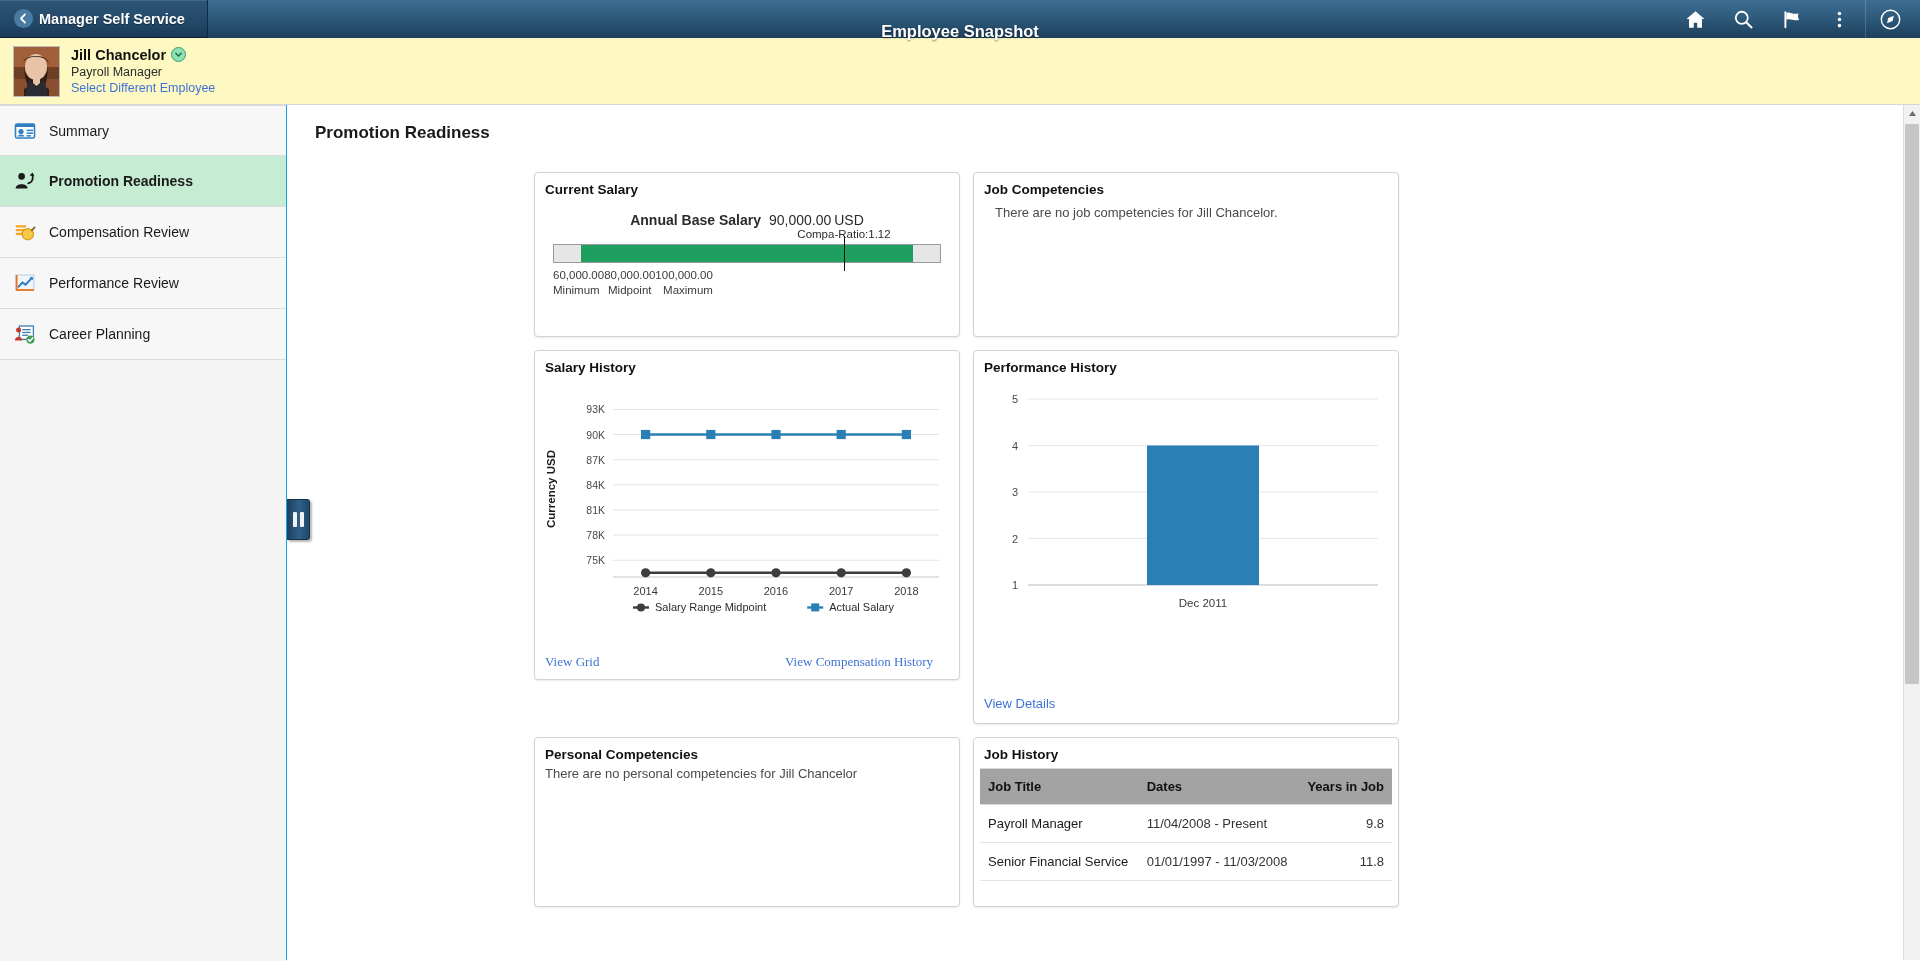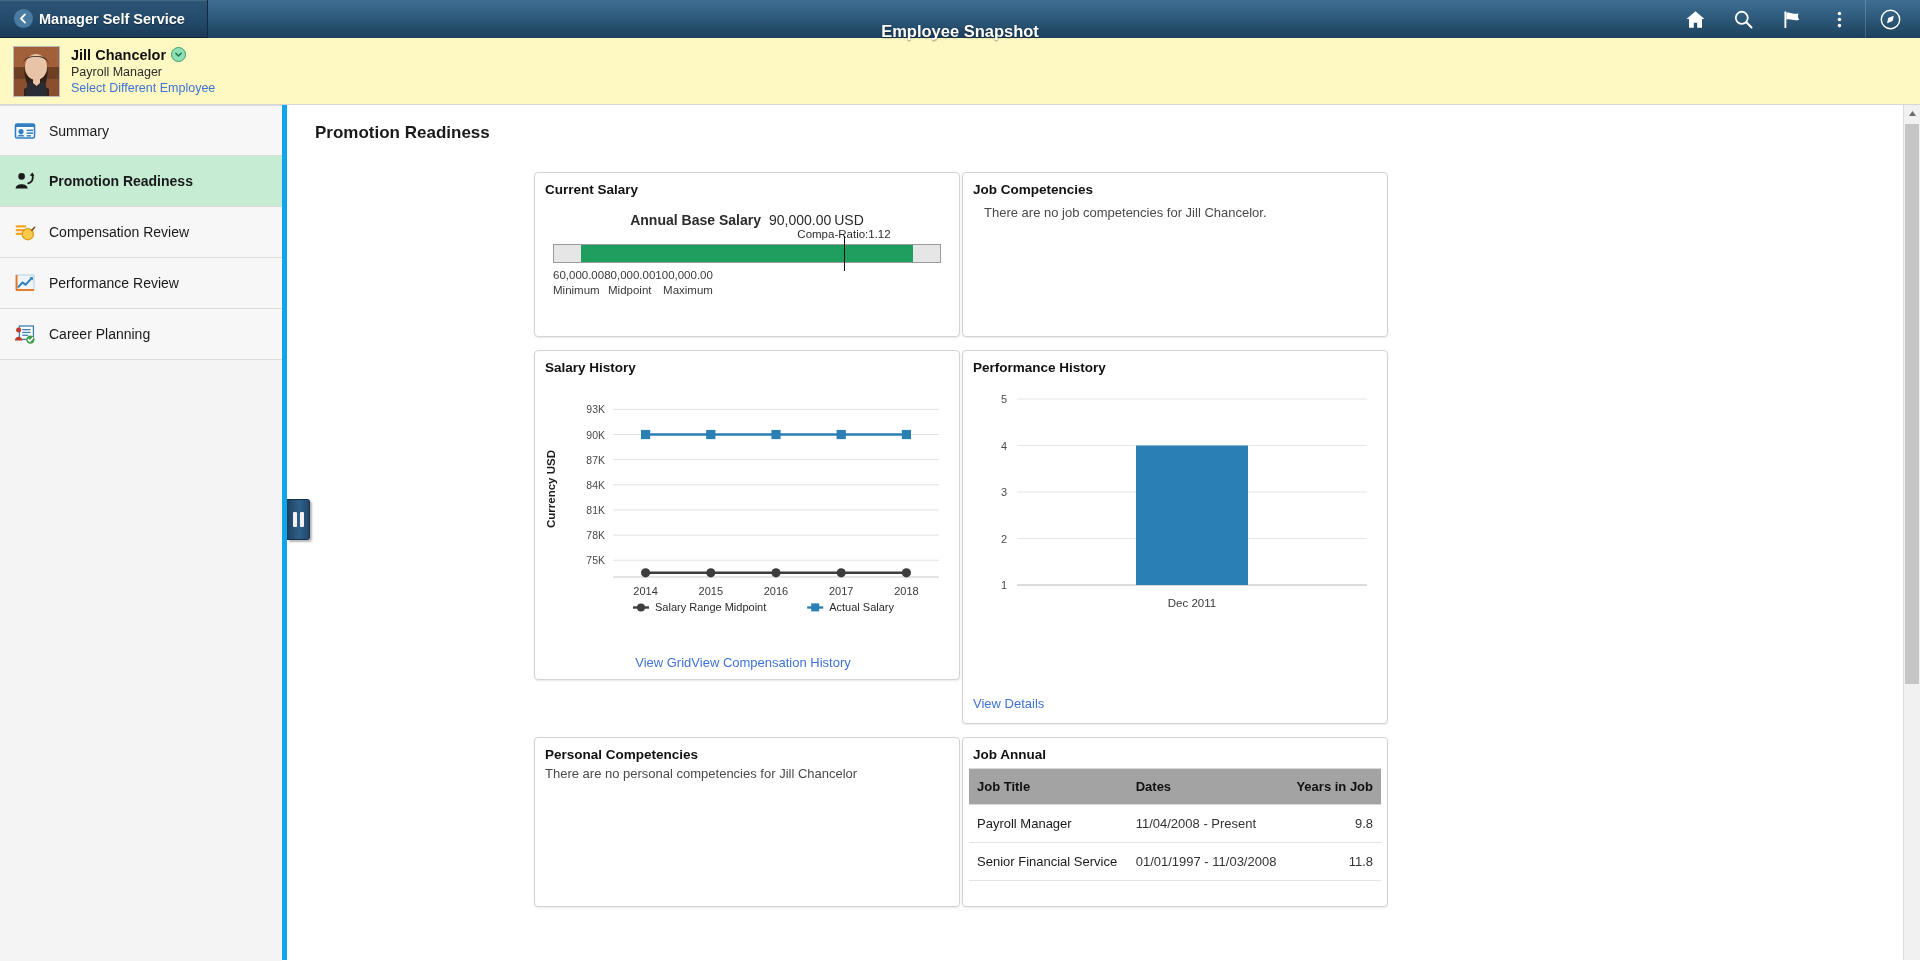--- a/index.html
+++ b/index.html
@@ -95,21 +95,21 @@
     font-size: 12.5px; color: #3f73d6; cursor: pointer;
   }
 
   
   .body-wrap { display: flex; height: calc(961px - 38px - 68px); }
 
   
   .sidebar {
     width: 287px; flex: 0 0 287px;
     background: #f4f4f4;
-    border-right: 5px solid #0ea5e9;
+    border-right: 1px solid #0ea5e9;
     position: relative;
   }
   .nav-item {
     height: 51px;
     display: flex; align-items: center; gap: 13px;
     padding: 0 14px;
     border-bottom: 1px solid #dcdcdc;
     background: #f7f7f7;
     cursor: pointer;
     font-size: 14px; color: #1a1a1a;
@@ -152,21 +152,21 @@
     padding: 18px 0 0 28px;
   }
   .cards-area {
     position: absolute;
     left: 0; right: 17px; top: 46px; bottom: 0;
     overflow: hidden;
   }
   .cards-grid {
     display: grid;
     grid-template-columns: 426px 426px;
-    column-gap: 2px;
+    column-gap: 13px;
     padding: 21px 16px 0 247px;
   }
   .card {
     background: #ffffff;
     border: 1px solid #d3d3d3;
     border-radius: 4px;
     box-shadow: 0 1px 2px rgba(0,0,0,.09);
     margin-bottom: 13px;
     position: relative;
   }
@@ -224,23 +224,24 @@
   }
   .bar-scale > div { text-align: center; }
   .bar-scale > div:first-child { text-align: left; }
   .bar-scale > div:last-child { text-align: right; }
   .bar-scale .lbl { margin-top: 3px; }
 
   
   .chart-box { position: relative; margin-top: 4px; }
   .chart-svg { display: block; }
   .chart-links {
-    position: absolute; left: 0; right: 8px; bottom: 9px;
-    display: flex; justify-content: center;
+    position: absolute; left: 0; right: 16px; bottom: 9px;
+    display: flex; justify-content: space-between;
     padding: 0 10px;
+    font-family: Liberation Serif, serif;
   }
   .chart-link-single {
     position: absolute; left: 10px; bottom: 12px;
   }
 
   
   .jt { width: calc(100% - 12px); margin: 6px 6px 0 6px; border-collapse: collapse; }
   .jt th {
     background: #a3a3a3;
     font-size: 13px; font-weight: bold; color: #111;
@@ -544,21 +545,21 @@
           </div>
           <span class="card-link chart-link-single">View Details</span>
         </div>
 
         <div class="card c-perscomp">
           <div class="card-title">Personal Competencies</div>
           <div class="empty-note flush">There are no personal competencies for Jill Chancelor</div>
         </div>
 
         <div class="card c-jobhist">
-          <div class="card-title">Job Annual</div>
+          <div class="card-title">Job History</div>
           <table class="jt">
             <thead>
               <tr>
                 <th>Job Title</th>
                 <th>Dates</th>
                 <th class="num">Years in Job</th>
               </tr>
             </thead>
             <tbody id="jobhist-body">
                 <tr>

